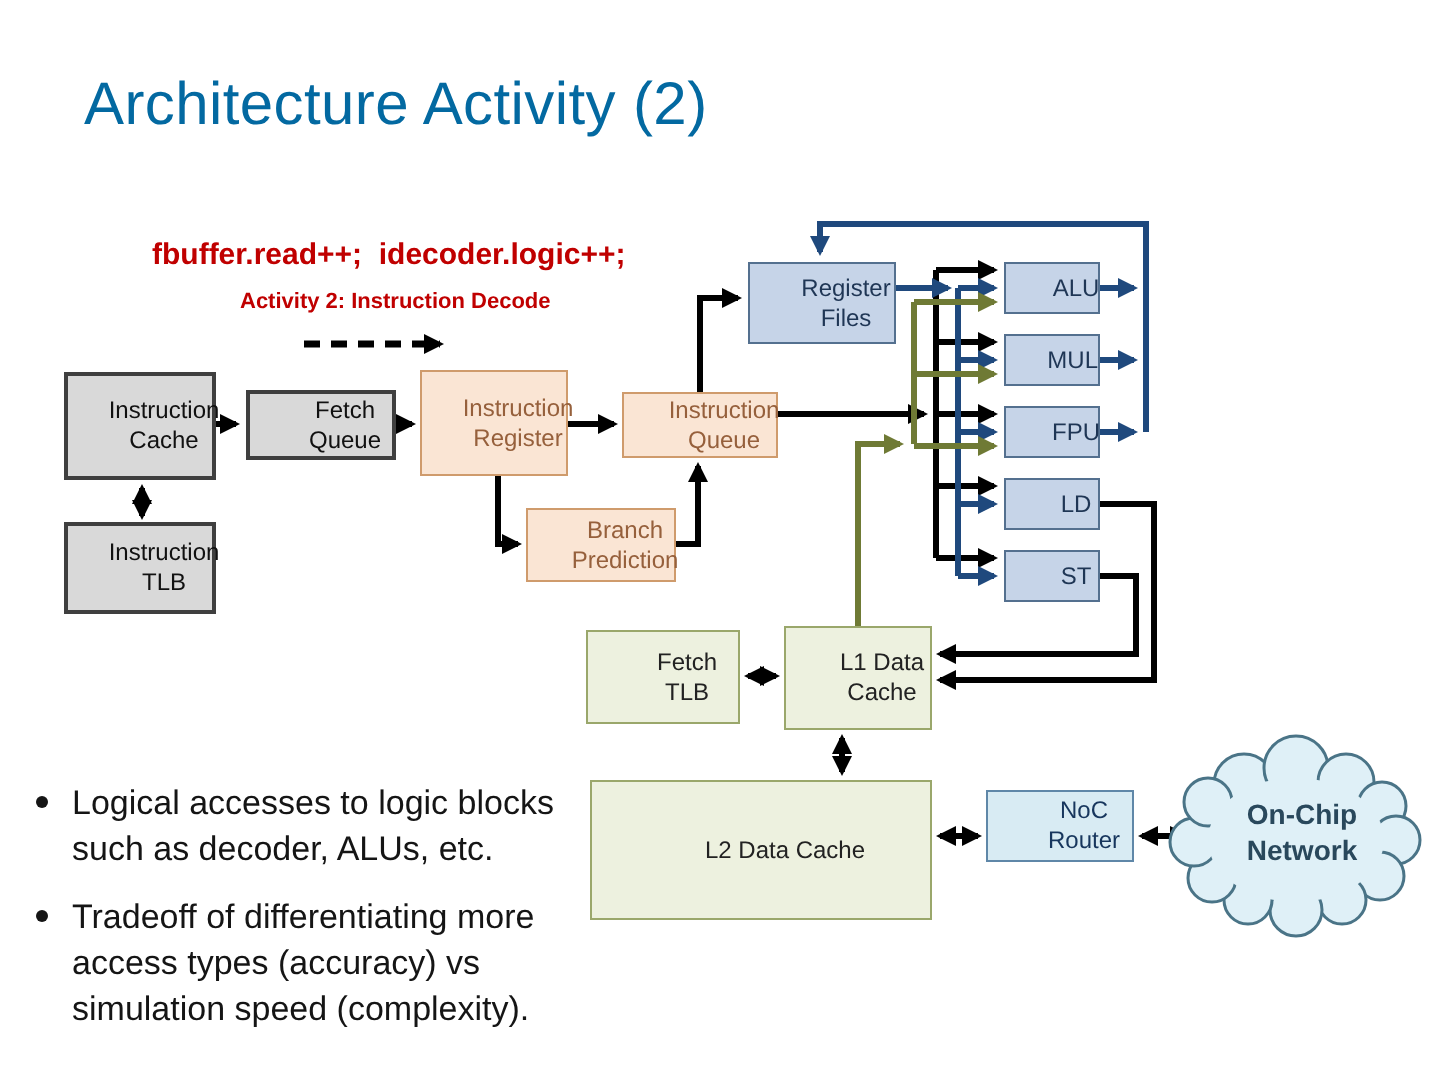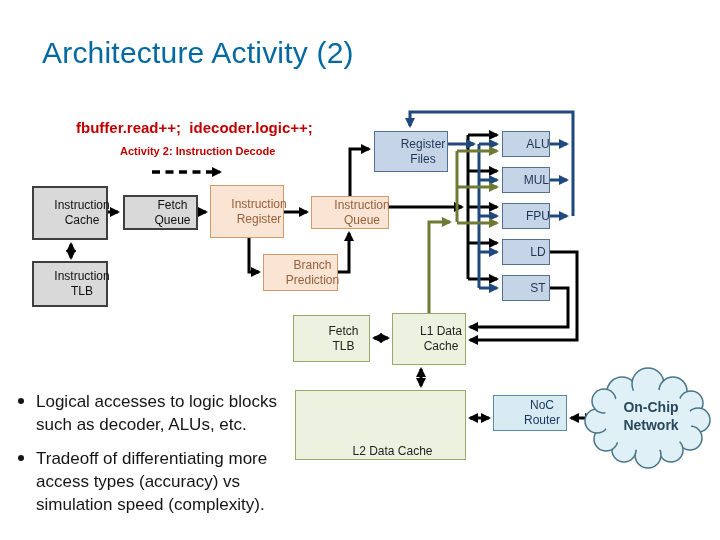--- a/index.html
+++ b/index.html
@@ -181,21 +181,21 @@
     <span>ST</span>
   </div>
   <div class="b green" style="left:293px;top:315px;width:77px;height:47px;">
     <span>Fetch</span>
     <span>TLB</span>
   </div>
   <div class="b green" style="left:392px;top:313px;width:74px;height:52px;">
     <span>L1 Data</span>
     <span>Cache</span>
   </div>
-  <div class="b green" style="left:295px;top:390px;width:171px;height:70px;justify-content:flex-end;">
+  <div class="b green" style="left:295px;top:390px;width:171px;height:70px;">
     <span>L2 Data Cache</span>
   </div>
   <div class="b cyan" style="left:493px;top:395px;width:74px;height:36px;">
     <span>NoC</span>
     <span>Router</span>
   </div>
 
   <div class="cloud-label">
     <span>On-Chip</span>
     <span>Network</span>

